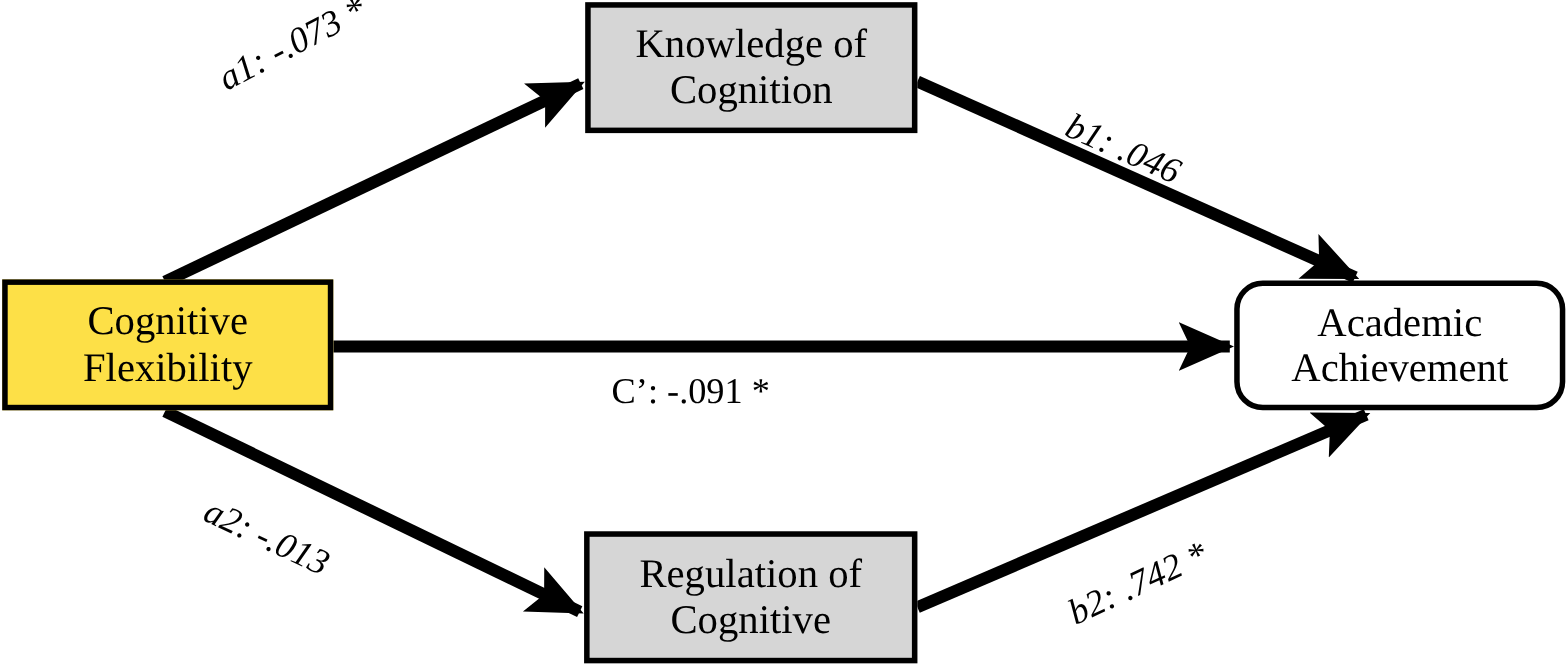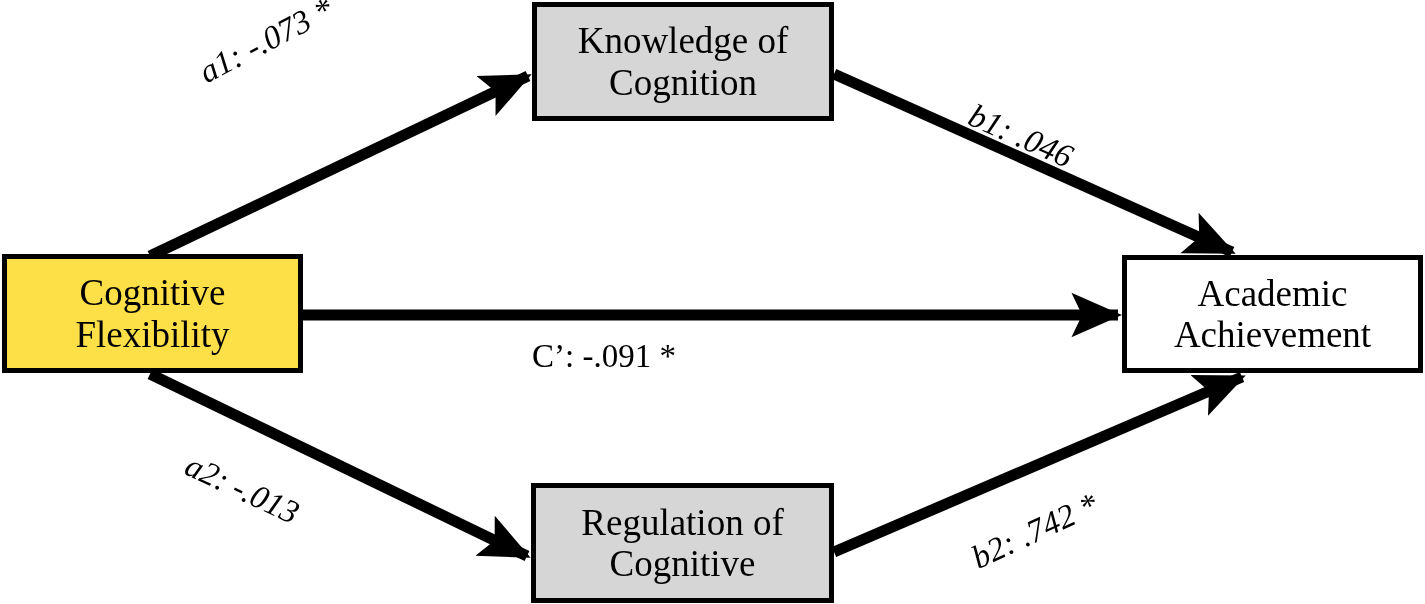--- a/index.html
+++ b/index.html
@@ -54,41 +54,42 @@
   }
   #node-regulation-of-cognition {
     left: 531px; top: 483px;
     width: 303px; height: 120px;
     background: #d6d6d6;
   }
   #node-academic-achievement {
     left: 1122px; top: 255px;
     width: 301px; height: 118px;
     background: #ffffff;
+    border-radius: 26px;
   }
   .edge-label {
     position: absolute;
     color: #000000;
     white-space: nowrap;
     z-index: 4;
     font-size: 33px;
   }
   .edge-label.italic { font-style: italic; }
   #label-a1 {
     left: 193px; top: 58px;
     transform: rotate(-27.5deg);
     transform-origin: left top;
   }
   #label-b1 {
     left: 978px; top: 97px;
     transform: rotate(24deg);
     transform-origin: left top;
   }
   #label-c {
-    left: 532px; top: 338px;
+    left: 556px; top: 338px;
     font-style: normal;
   }
   #label-a2 {
     left: 195px; top: 447px;
     transform: rotate(25deg);
     transform-origin: left top;
   }
   #label-b2 {
     left: 966px; top: 543px;
     transform: rotate(-25deg);

